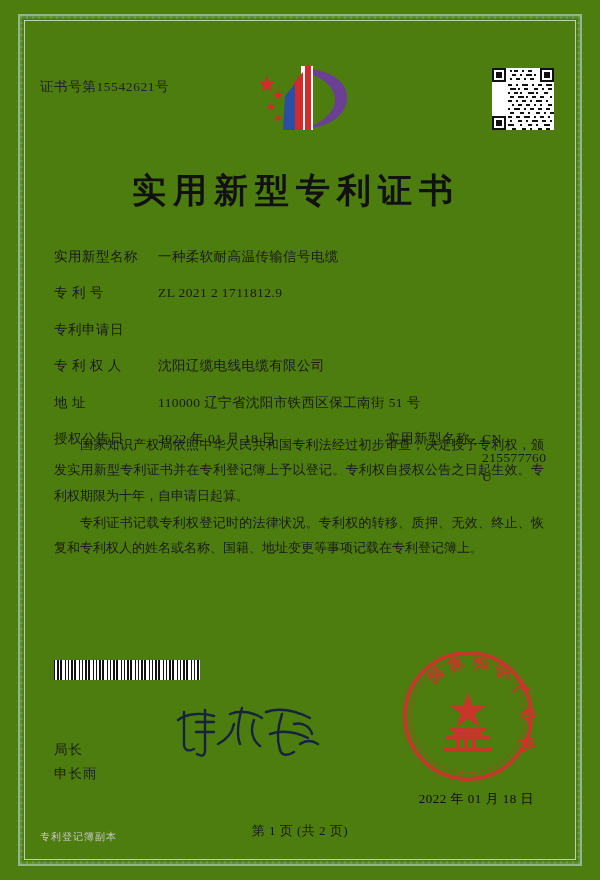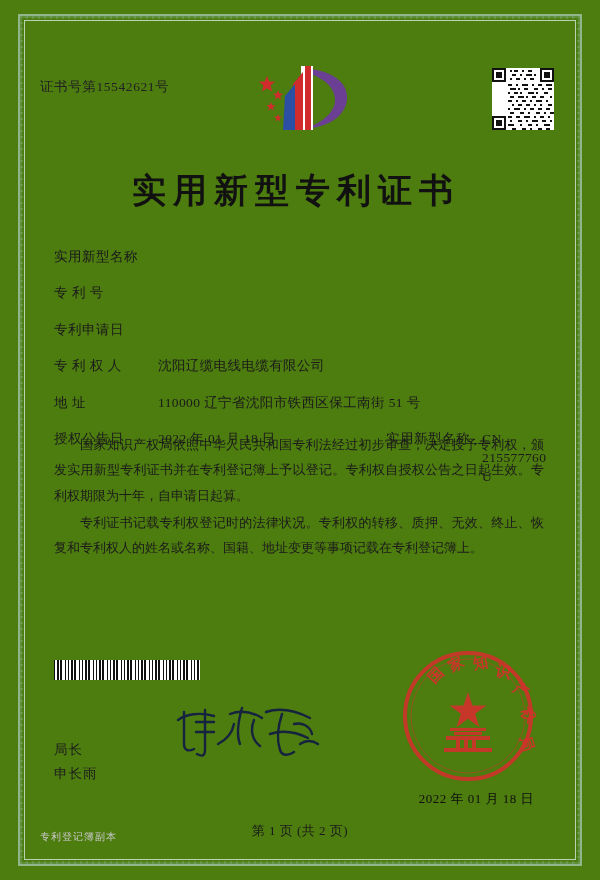--- a/index.html
+++ b/index.html
@@ -368,25 +368,27 @@
         </g>
       </svg>
     </div>
 
     <div class="title">实用新型专利证书</div>
 
     <div class="fields">
 
       <div class="row">
         <div class="lbl">实用新型名称</div>
+        <div class="val">一种柔软耐高温传输信号电缆</div>
       </div>
 
 
       <div class="row">
         <div class="lbl">专 利 号</div>
+        <div class="val">ZL 2021 2 1711812.9</div>
       </div>
 
       <div class="row">
         <div class="lbl">专利申请日</div>
       </div>
 
       <div class="row">
         <div class="lbl">专 利 权 人</div>
         <div class="val">沈阳辽缆电线电缆有限公司</div>
       </div>

